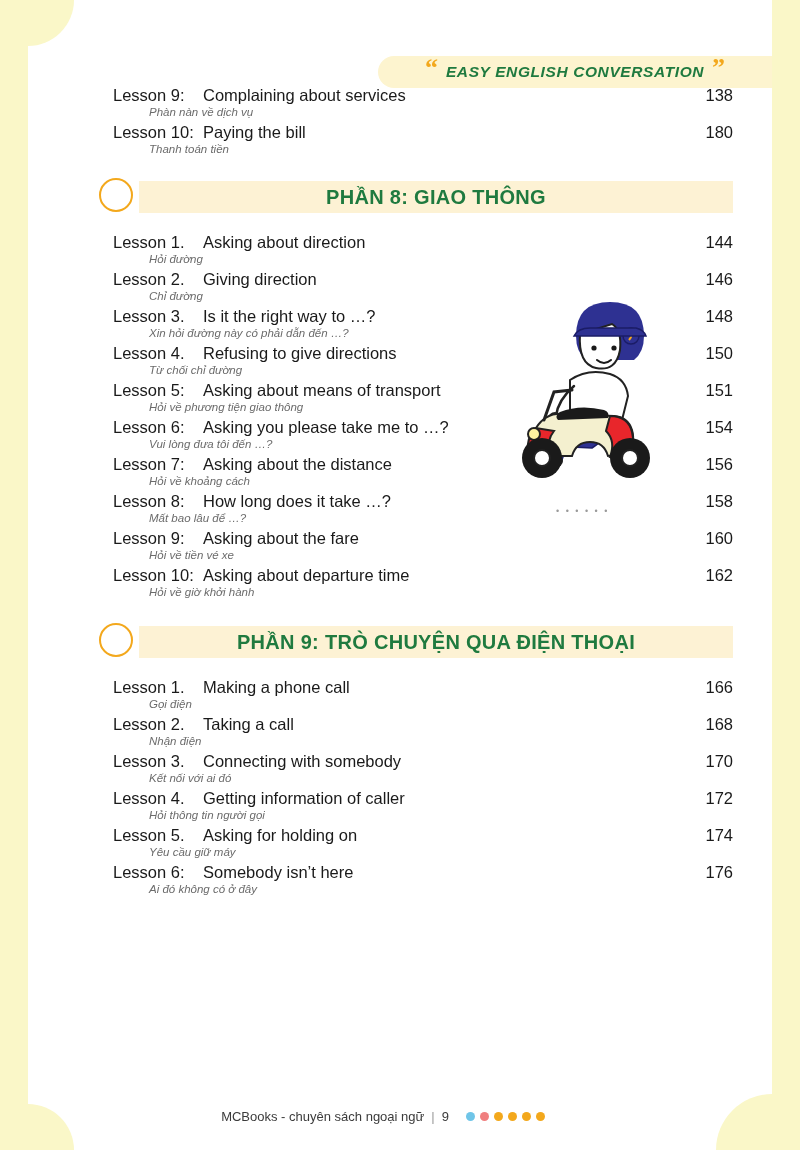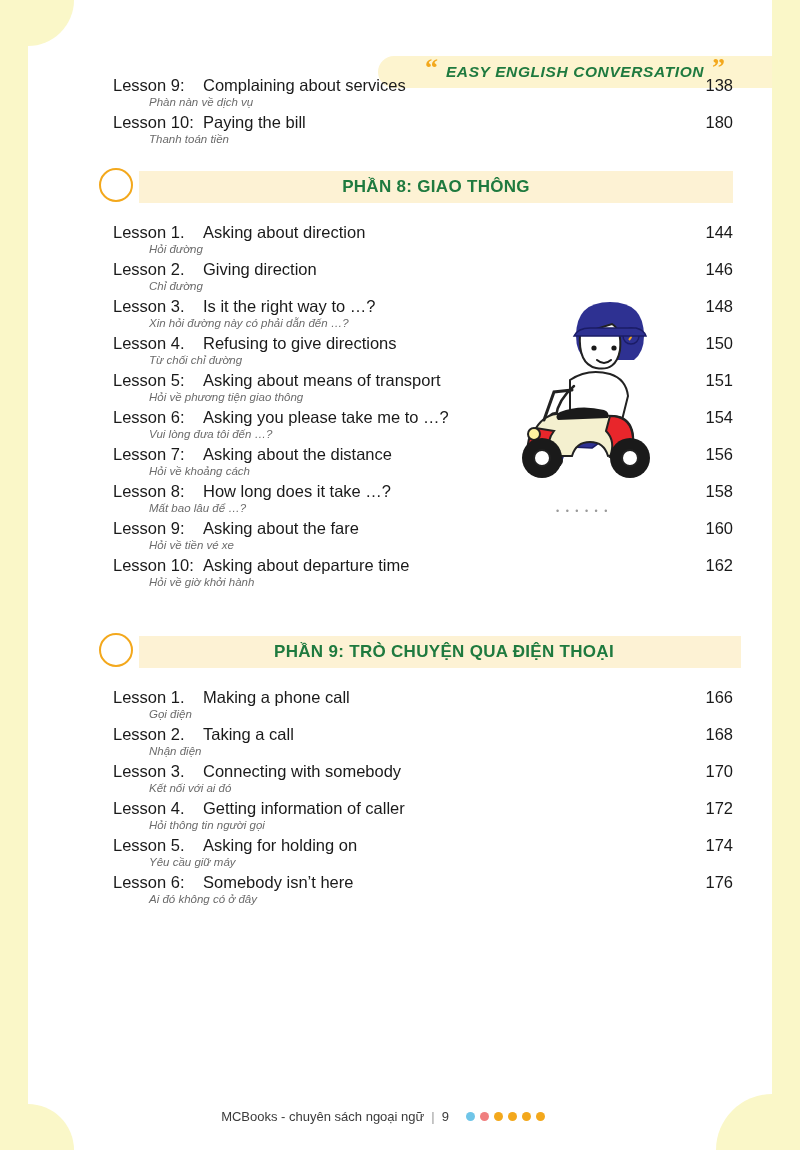--- a/index.html
+++ b/index.html
@@ -86,21 +86,21 @@
     line-height: 1;
     font-family: "Liberation Serif", serif;
   }
   .quote-left { margin-right: 8px; margin-top: -8px;}
   .quote-right { margin-left: 8px; margin-top: -8px;}
 
   
   .content {
     position: absolute;
     left: 85px;
-    top: 74px;
+    top: 84px;
     width: 620px;
   }
 
   .lesson-row {
     display: flex;
     align-items: baseline;
     font-size: 16.5px;
     color: #1a1a1a;
     margin-top: 2px;
   }
@@ -137,21 +137,21 @@
     background: #fdf2d4;
     display: flex;
     align-items: center;
     justify-content: center;
     margin-left: 26px;
     width: 594px;
   }
   .section-band .title {
     color: #1f7a3f;
     font-weight: bold;
-    font-size: 17px;
+    font-size: 20px;
     letter-spacing: 0.3px;
   }
   .section-circle {
     position: absolute;
     left: -40px;
     top: -3px;
     width: 30px;
     height: 30px;
     border: 2.2px solid #f3a81c;
     border-radius: 50%;
@@ -307,21 +307,21 @@
       <div class="lesson-sub">Hỏi về tiền vé xe</div>
 
       <div class="lesson-row">
         <span class="lesson-label">Lesson 10:</span>
         <span class="lesson-title">Asking about departure time</span>
         <span class="lesson-page">162</span>
       </div>
       <div class="lesson-sub">Hỏi về giờ khởi hành</div>
     </div>
 
-    <div class="section-band" style="margin-top:48px;padding-left:8px;">
+    <div class="section-band" style="margin-top:28px;">
       <span class="section-circle"></span>
       <span class="title">PHẦN 9: TRÒ CHUYỆN QUA ĐIỆN THOẠI</span>
     </div>
 
     <div>
       <div class="lesson-row">
         <span class="lesson-label">Lesson 1.</span>
         <span class="lesson-title">Making a phone call</span>
         <span class="lesson-page">166</span>
       </div>

